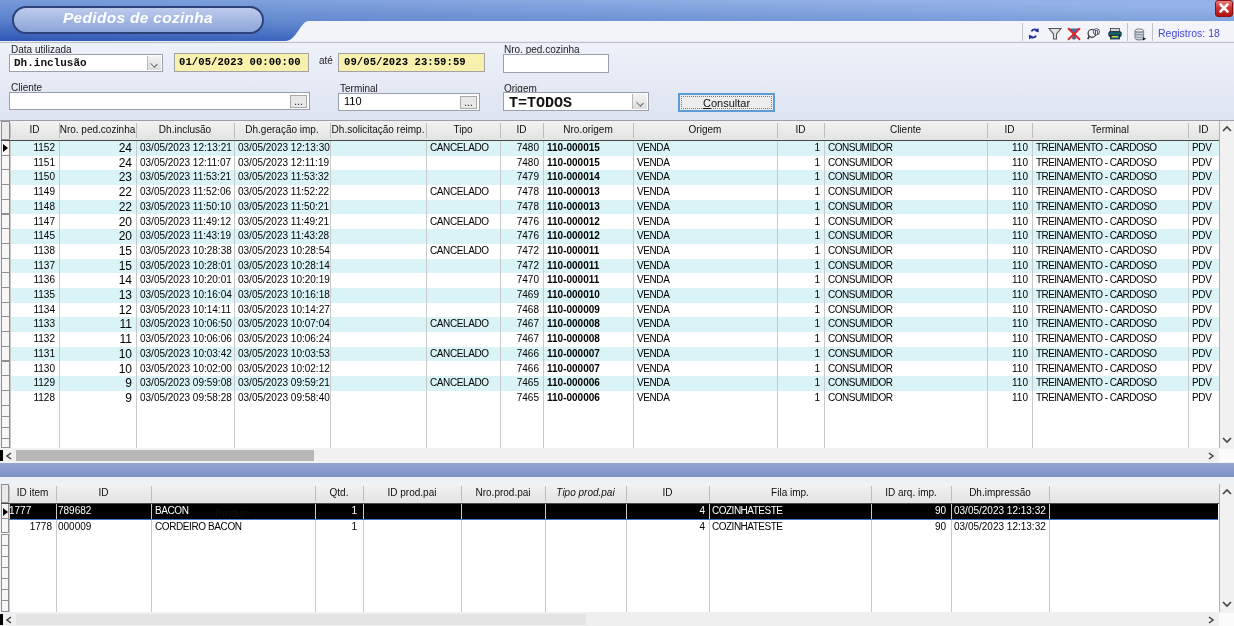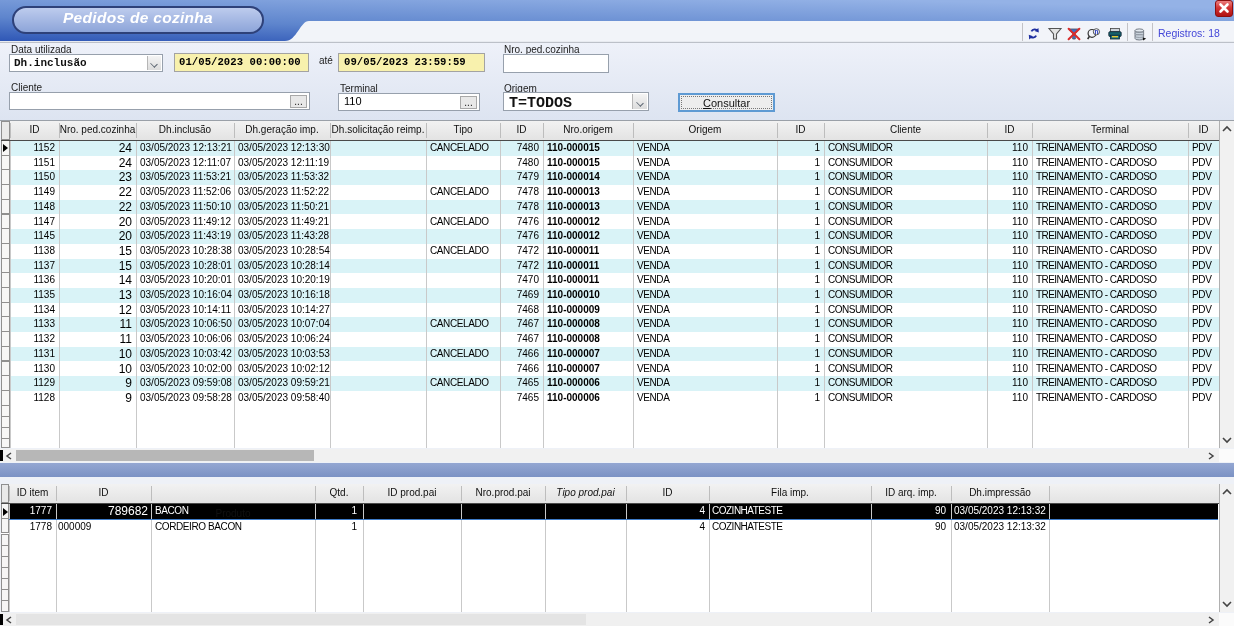--- a/index.html
+++ b/index.html
@@ -497,22 +497,22 @@
 <div class="selcell" style="left:1px;top:503.0px;width:8px;height:15.6px"></div>
 <div class="selcell" style="left:1px;top:517.6px;width:8px;height:15.6px"></div>
 <div class="selcell" style="left:1px;top:533.8px;width:8px;height:12.0px"></div>
 <div class="selcell" style="left:1px;top:544.8px;width:8px;height:12.0px"></div>
 <div class="selcell" style="left:1px;top:555.8px;width:8px;height:12.0px"></div>
 <div class="selcell" style="left:1px;top:566.8px;width:8px;height:12.0px"></div>
 <div class="selcell" style="left:1px;top:577.8px;width:8px;height:12.0px"></div>
 <div class="selcell" style="left:1px;top:588.8px;width:8px;height:12.0px"></div>
 <div class="selcell" style="left:1px;top:599.8px;width:8px;height:12.0px"></div>
 <div class="abs" style="left:3px;top:507.5px;width:0;height:0;border-left:5px solid #000;border-top:4px solid transparent;border-bottom:4px solid transparent;z-index:4"></div>
-<div class="pcol" style="left:9px;top:504.0px;width:43px;line-height:14.6px;text-align:right;z-index:3;font-size:10px;color:#fff;letter-spacing:0px;padding-left:12px;">1777</div>
-<div class="pcol" style="left:58px;top:504.0px;width:90px;line-height:14.6px;text-align:right;z-index:3;font-size:12px;color:#fff;letter-spacing:0px;">789682</div>
+<div class="pcol" style="left:9px;top:504.0px;width:43px;line-height:14.6px;text-align:left;z-index:3;font-size:10px;color:#fff;letter-spacing:0px;">1777</div>
+<div class="pcol" style="left:58px;top:504.0px;width:90px;line-height:14.6px;text-align:left;z-index:3;font-size:10px;color:#fff;letter-spacing:0px;">789682</div>
 <div class="pcol" style="left:155px;top:504.0px;width:150px;line-height:14.6px;text-align:left;z-index:3;font-size:10px;color:#fff;letter-spacing:-0.4px;">BACON</div>
 <div class="pcol" style="left:315px;top:504.0px;width:42px;line-height:14.6px;text-align:right;z-index:3;font-size:10px;color:#fff;letter-spacing:0px;">1</div>
 <div class="pcol" style="left:626px;top:504.0px;width:79px;line-height:14.6px;text-align:right;z-index:3;font-size:10px;color:#fff;letter-spacing:0px;">4</div>
 <div class="pcol" style="left:712px;top:504.0px;width:150px;line-height:14.6px;text-align:left;z-index:3;font-size:10px;color:#fff;letter-spacing:-0.5px;">COZINHATESTE</div>
 <div class="pcol" style="left:871px;top:504.0px;width:75px;line-height:14.6px;text-align:right;z-index:3;font-size:10px;color:#fff;letter-spacing:0px;">90</div>
 <div class="pcol" style="left:954px;top:504.0px;width:110px;line-height:14.6px;text-align:left;z-index:3;font-size:10px;color:#fff;letter-spacing:0px;">03/05/2023 12:13:32</div>
 <div class="pcol" style="left:9px;top:520.2px;width:43px;line-height:14.6px;text-align:right;z-index:3;font-size:10px;color:#000;letter-spacing:0px;">1778</div>
 <div class="pcol" style="left:58px;top:520.2px;width:90px;line-height:14.6px;text-align:left;z-index:3;font-size:10px;color:#000;letter-spacing:0px;">000009</div>
 <div class="pcol" style="left:155px;top:520.2px;width:150px;line-height:14.6px;text-align:left;z-index:3;font-size:10px;color:#000;letter-spacing:-0.4px;">CORDEIRO BACON</div>
 <div class="pcol" style="left:315px;top:520.2px;width:42px;line-height:14.6px;text-align:right;z-index:3;font-size:10px;color:#000;letter-spacing:0px;">1</div>

